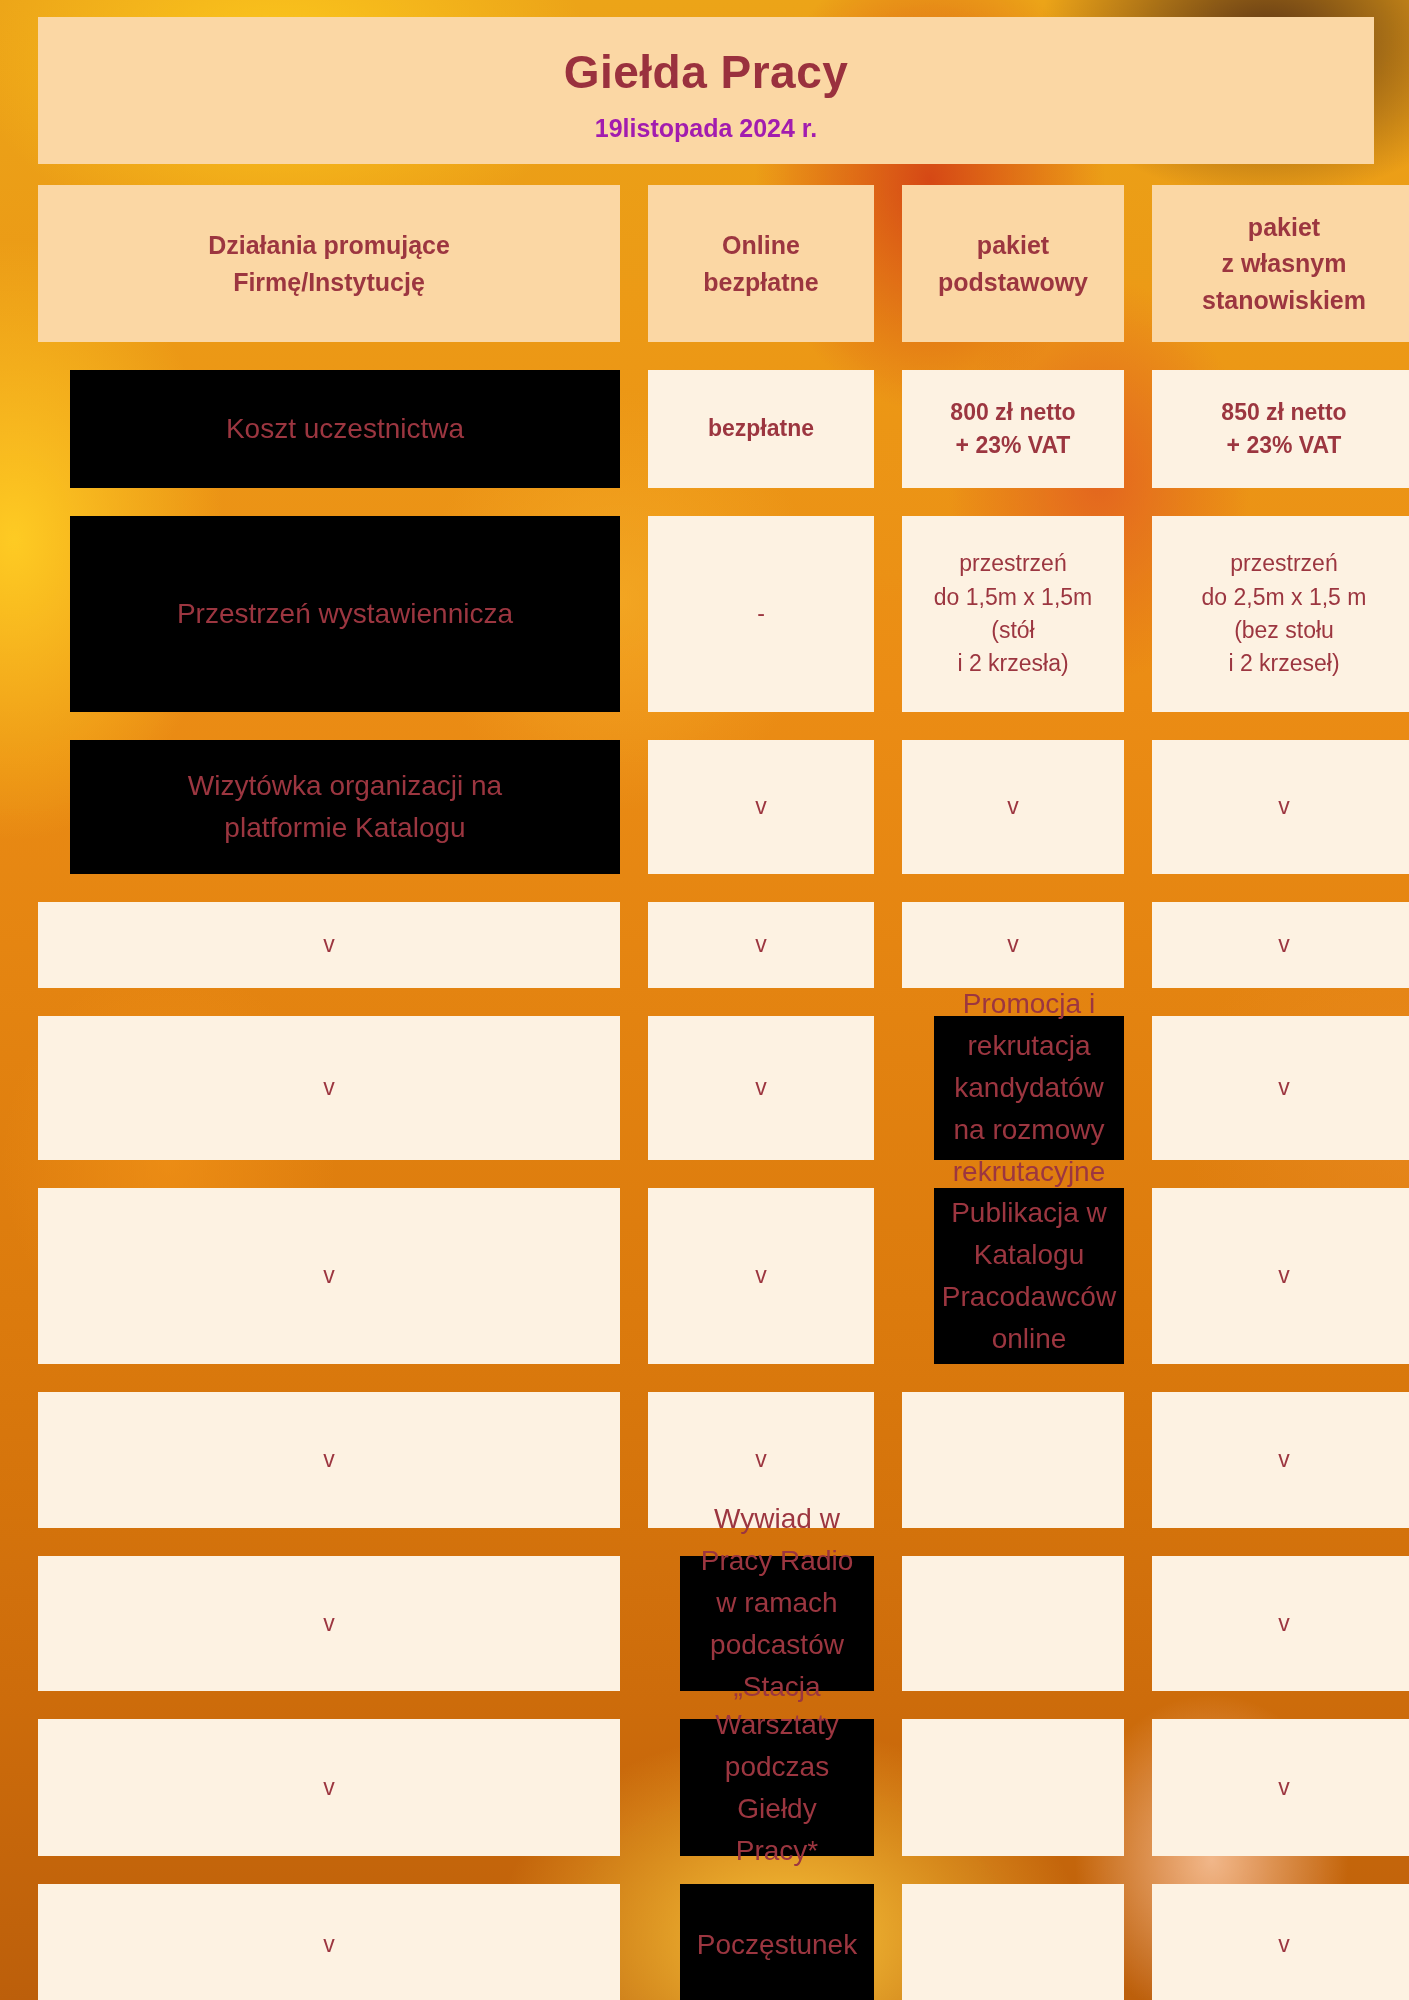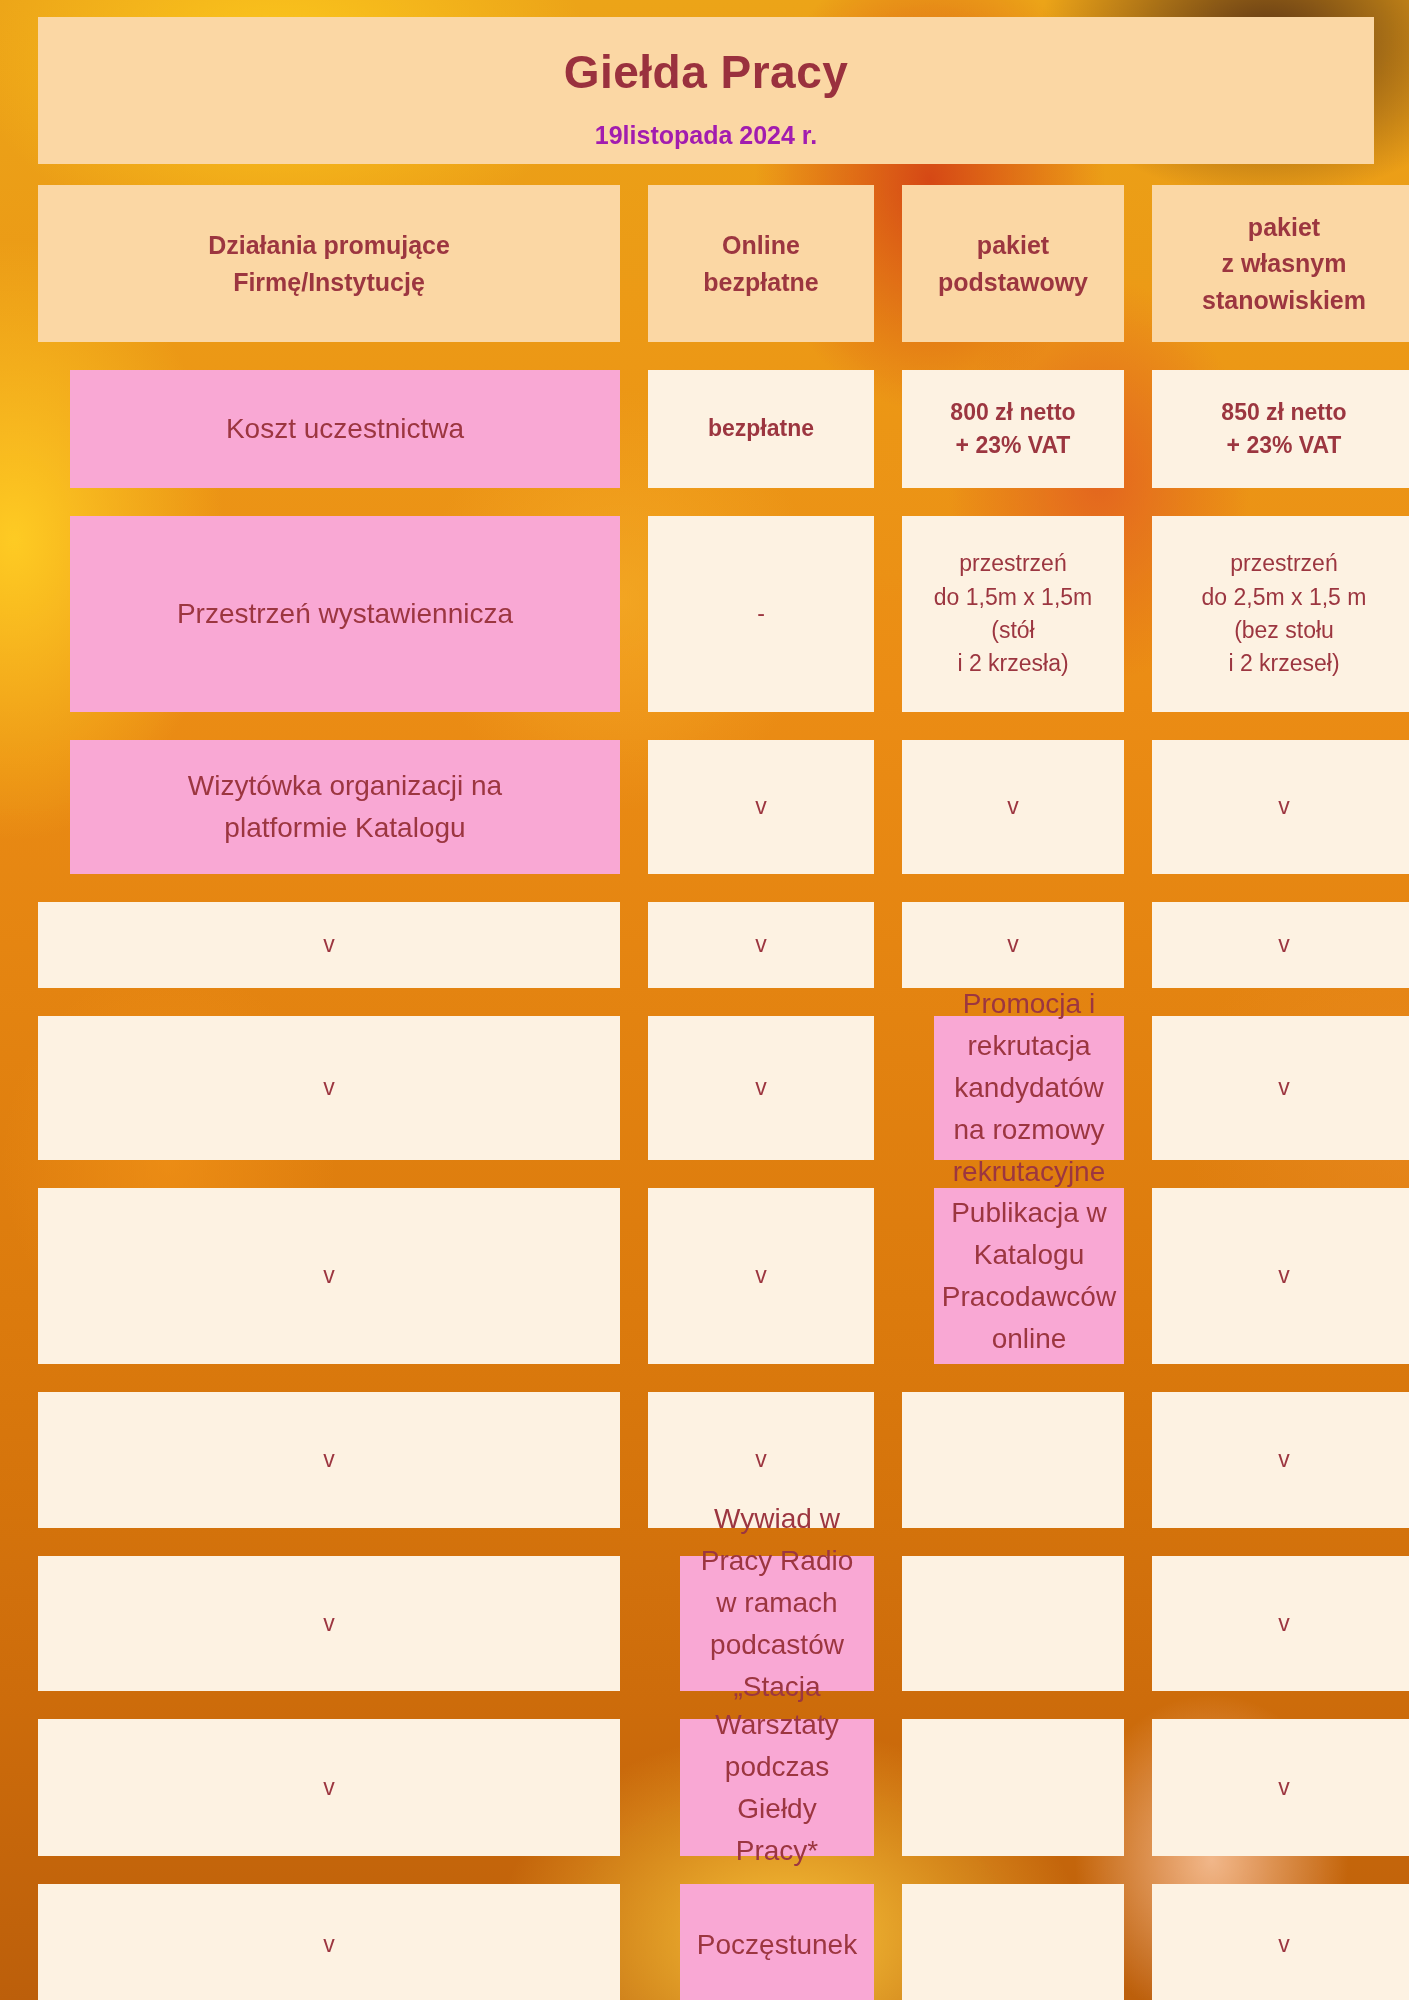--- a/index.html
+++ b/index.html
@@ -28,39 +28,39 @@
       linear-gradient(180deg,#e9a41f 0%,#e78d1a 35%,#d87c13 65%,#c96d10 85%,#b86010 100%);
     filter:saturate(1.05);
   }
   .title-block{
     position:absolute;left:38px;top:17px;width:1336px;height:147px;
     background:#fbd7a4;
     display:flex;flex-direction:column;align-items:center;justify-content:center;
     gap:9px;text-align:center;
   }
   .title-block h1{
-    margin:13px;font-size:46px;font-weight:bold;letter-spacing:.5px;color:#9a313e;
+    margin:6px;font-size:46px;font-weight:bold;letter-spacing:.5px;color:#9a313e;
   }
   .title-block .date{
     font-size:25px;font-weight:bold;color:#a21caf;text-align:right;
   }
   .grid{
     position:absolute;left:38px;top:185px;width:1336px;
     display:grid;
     grid-template-columns:582px 226px 222px 264px;
     grid-template-rows:157px 118px 196px 134px 86px 144px 176px 136px 135px 137px 121px 76px;
     column-gap:14px;row-gap:13px;gap:28px;
   }
   .cell{
     display:flex;align-items:center;justify-content:center;
     text-align:center;white-space:pre-line;
     padding:6px 14px;box-sizing:border-box;
   }
   .hcell{background:#fbd7a4;font-size:25px;font-weight:bold;line-height:1.45;}
-  .lcell{background:#f9a8d4;font-size:28px;line-height:1.5;margin-left:32px;}
+  .lcell{background:#000000;font-size:28px;line-height:1.5;margin-left:32px;}
   .vcell{background:#fdf2e2;font-size:23px;line-height:1.45;}
   .vcell.bold{font-weight:bold;}
 </style>
 </head>
 <body>
 
 <div class="page">
   <div class="bg"></div>
 
   <header class="title-block">

